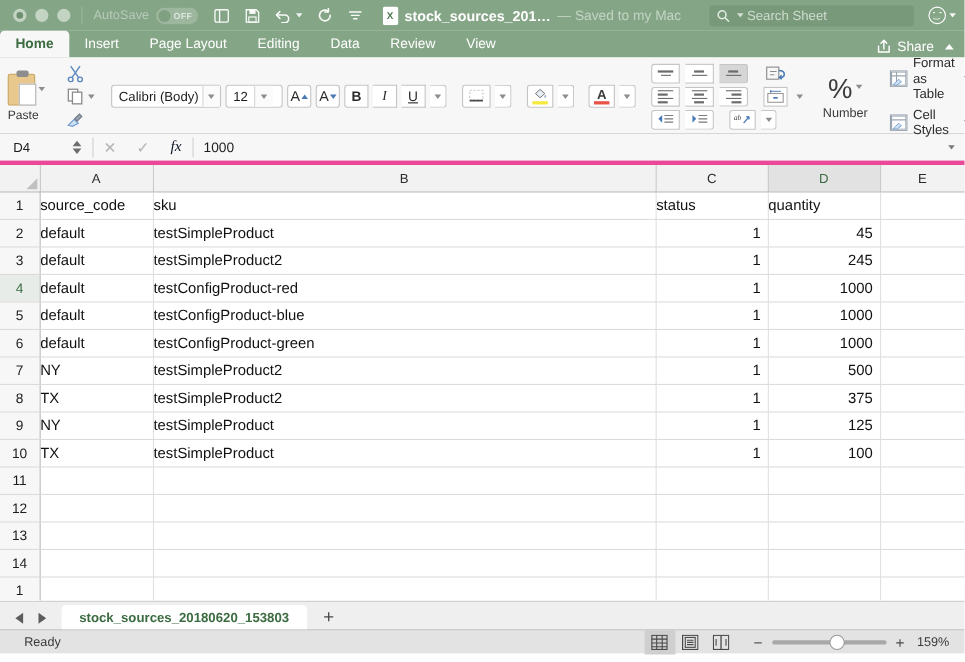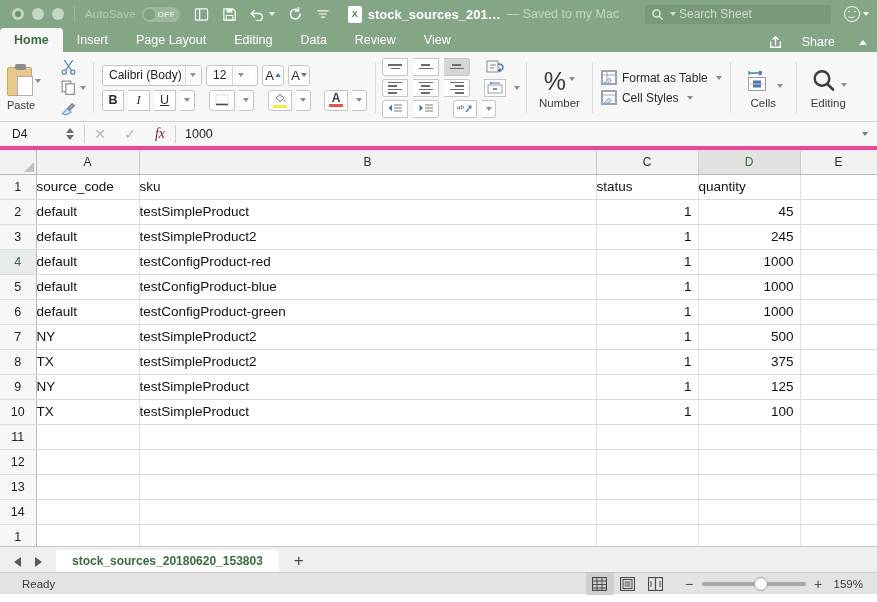--- a/index.html
+++ b/index.html
@@ -77,21 +77,21 @@
   .tabbar { height: 24px; background: #85a587; display: flex; align-items: flex-end; position: relative; }
   .tab {
     font-size: 12.5px; color: #ffffff; padding: 3px 14px 4px 14px;
     height: 24px; display: flex; align-items: center;
   }
   .tab.active {
     background: #f7f7f7; color: #3b6b40; font-weight: bold;
     border-radius: 4px 4px 0 0;
   }
   .share-wrap {
-    margin-left: auto; display: flex; align-items: center; gap: 19px;
+    margin-left: auto; display: flex; align-items: center; gap: 5px;
     padding: 0 10px 3px 0; color: #ffffff; font-size: 12.5px;
   }
   .chev-up {
     width: 0; height: 0; border-left: 4.5px solid transparent;
     border-right: 4.5px solid transparent; border-bottom: 5px solid #ffffff;
     margin-left: 5px;
   }
 
   
   .ribbon {
@@ -119,21 +119,21 @@
   .paste-label { font-size: 11px; color: #3a3a3a; margin-top: 3px; }
   .caret-gray {
     width: 0; height: 0; border-left: 3.5px solid transparent;
     border-right: 3.5px solid transparent; border-top: 4px solid #8d8d8d;
     margin-left: 3px; flex-shrink: 0;
   }
   .cut-col { display: flex; flex-direction: column; gap: 3px; margin-left: 5px; }
   .cut-row { display: flex; align-items: center; height: 18px; }
 
   
-  .fontgrp { display: flex; flex-direction: column; gap: 4px; justify-content: center; padding: 0 8px; text-align: center; }
+  .fontgrp { display: flex; flex-direction: row; gap: 4px; justify-content: center; padding: 0 8px; text-align: center; }
   .frow { display: flex; align-items: center; gap: 4px; }
   .fld {
     height: 21px; border: 1px solid #c5c5c5; background: #ffffff; border-radius: 3px;
     display: flex; align-items: center; font-size: 12px; color: #1d1d1d;
   }
   .fld .txt { padding: 0 6px; white-space: nowrap; overflow: hidden; }
   .fld .dd {
     width: 17px; height: 100%; border-left: 1px solid #d8d8d8;
     display: flex; align-items: center; justify-content: center; background: #fbfbfb;
   }
@@ -189,21 +189,21 @@
   }
   .namebox {
     width: 84px; height: 100%; display: flex; align-items: center;
     padding-left: 12px; font-size: 12px; color: #1d1d1d; position: relative;
   }
   .spin { position: absolute; right: 10px; display: flex; flex-direction: column; gap: 2px; }
   .spin .u { width:0;height:0;border-left:4px solid transparent;border-right:4px solid transparent;border-bottom:5px solid #6d6d6d; }
   .spin .d { width:0;height:0;border-left:4px solid transparent;border-right:4px solid transparent;border-top:5px solid #6d6d6d; }
   .fbsep { width: 1px; height: 18px; background: #cfcfcf; }
   .fbtn { width: 30px; text-align: center; font-size: 14px; color: #b4b4b4; }
-  .fxlbl { width: 30px; text-align: center; font-size: 14px; font-style: italic; color: #7f1d1d; font-family: "Liberation Serif", serif; }
+  .fxlbl { width: 30px; text-align: center; font-size: 14px; font-style: italic; color: #0f172a; font-family: "Liberation Serif", serif; }
   .fcontent { flex: 1; padding-left: 9px; font-size: 12.5px; color: #1d1d1d; }
   .fbar-caret {
     width: 24px; display: flex; align-items: center; justify-content: center;
   }
 
   
   .gridwrap { position: relative; height: 396px; overflow: hidden; background: #fff; }
   table.sheet { border-collapse: collapse; table-layout: fixed; width: 877px; }
   table.sheet td, table.sheet th { padding: 0; }
   .corner {

